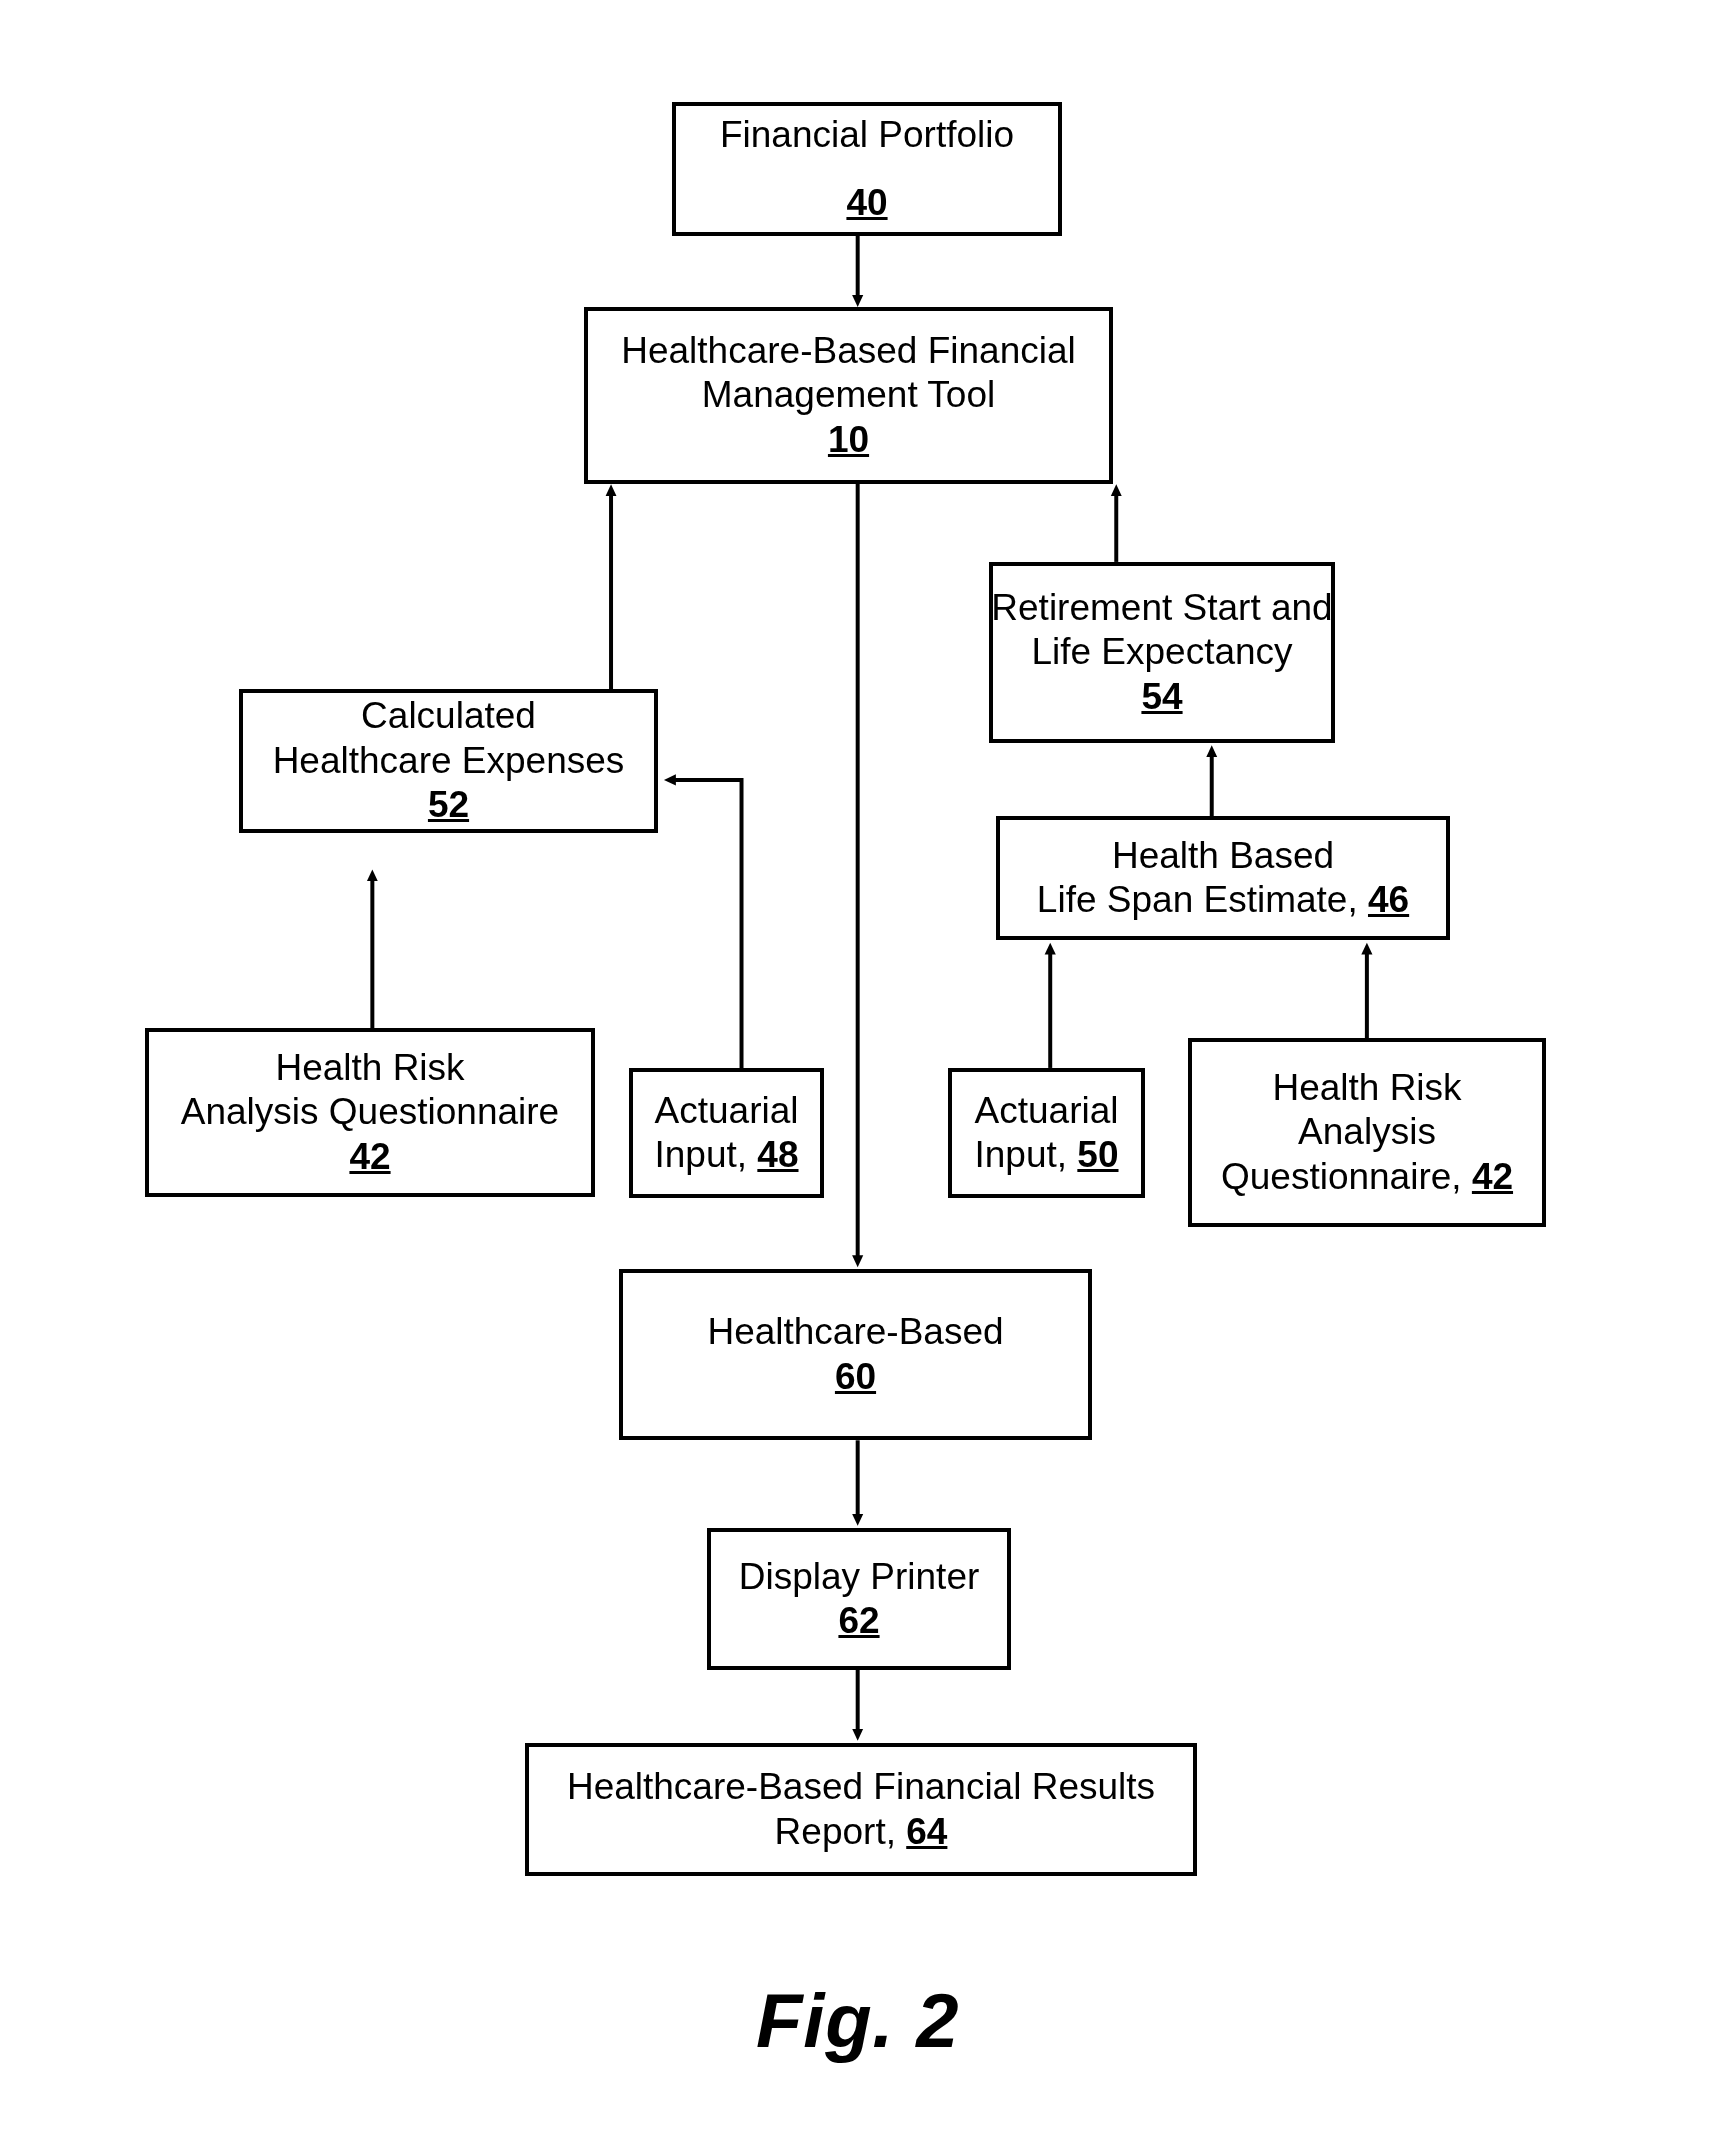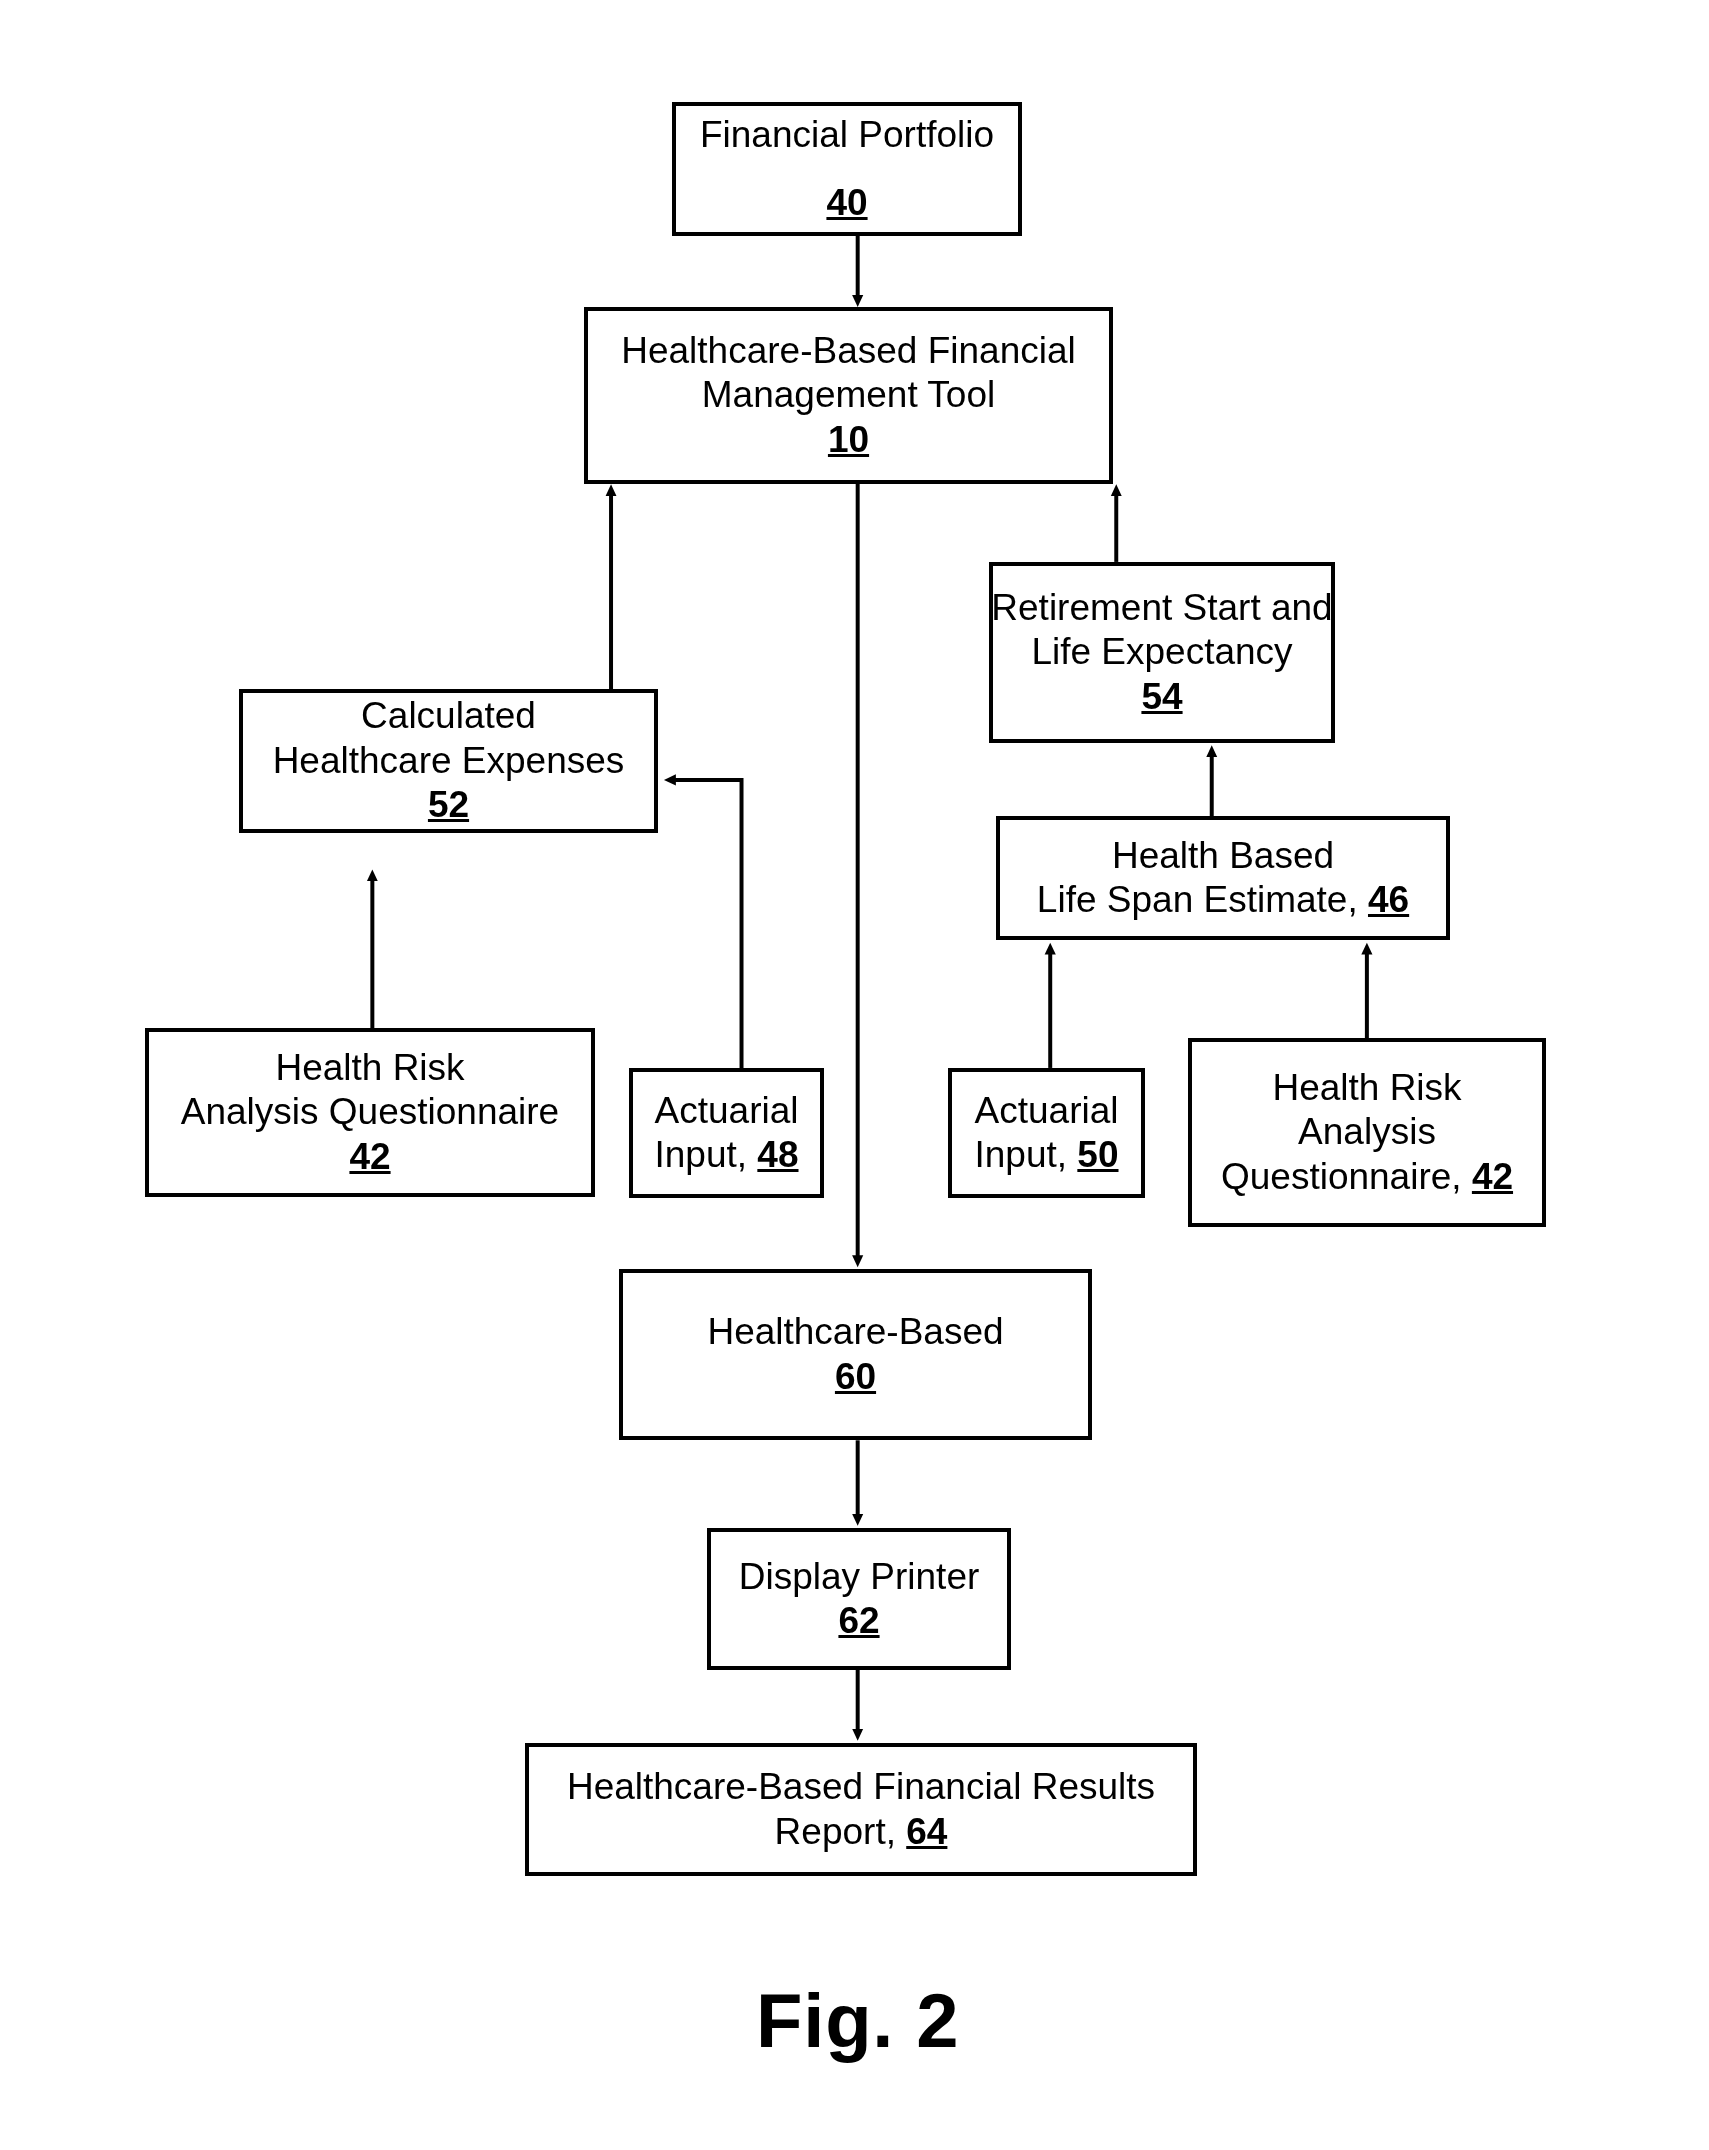--- a/index.html
+++ b/index.html
@@ -40,26 +40,27 @@
   }
   .ref {
     font-weight: bold;
     text-decoration: underline;
     text-underline-offset: 2.4px;
     text-decoration-thickness: 3.2px;
   }
   .fig-caption {
     position: absolute;
     font-weight: bold;
+    font-style: italic;
     letter-spacing: 0.8px;
     white-space: nowrap;
     z-index: 3;
   }
   
-  #node-portfolio      { left: 672px;  top: 102px;  width: 350px; height: 134px; font-size: 37px; gap: 23px; }
+  #node-portfolio      { left: 672px;  top: 102px;  width: 390px; height: 134px; font-size: 37px; gap: 23px; }
   #node-tool           { left: 584px;  top: 307px;  width: 529px; height: 177px; font-size: 37px; }
   #node-retirement     { left: 989px; top: 562px;  width: 346px; height: 181px; font-size: 37px; }
   #node-expenses       { left: 239px;  top: 689px;  width: 419px; height: 144px; font-size: 37px; }
   #node-lifespan       { left: 996px; top: 816px; width: 454px; height: 124px; font-size: 37px; }
   #node-hraq-left      { left: 145px;  top: 1028px; width: 450px; height: 169px; font-size: 37px; }
   #node-actuarial-48   { left: 629px;  top: 1068px; width: 195px; height: 130px; font-size: 37px; }
   #node-actuarial-50   { left: 948px; top: 1068px; width: 197px; height: 130px; font-size: 37px; }
   #node-hraq-right     { left: 1188px; top: 1038px; width: 358px; height: 189px; font-size: 37px; }
   #node-results-60     { left: 619px;  top: 1269px; width: 473px; height: 171px; font-size: 37px; }
   #node-display-62     { left: 707px;  top: 1528px; width: 304px; height: 142px; font-size: 37px; }

